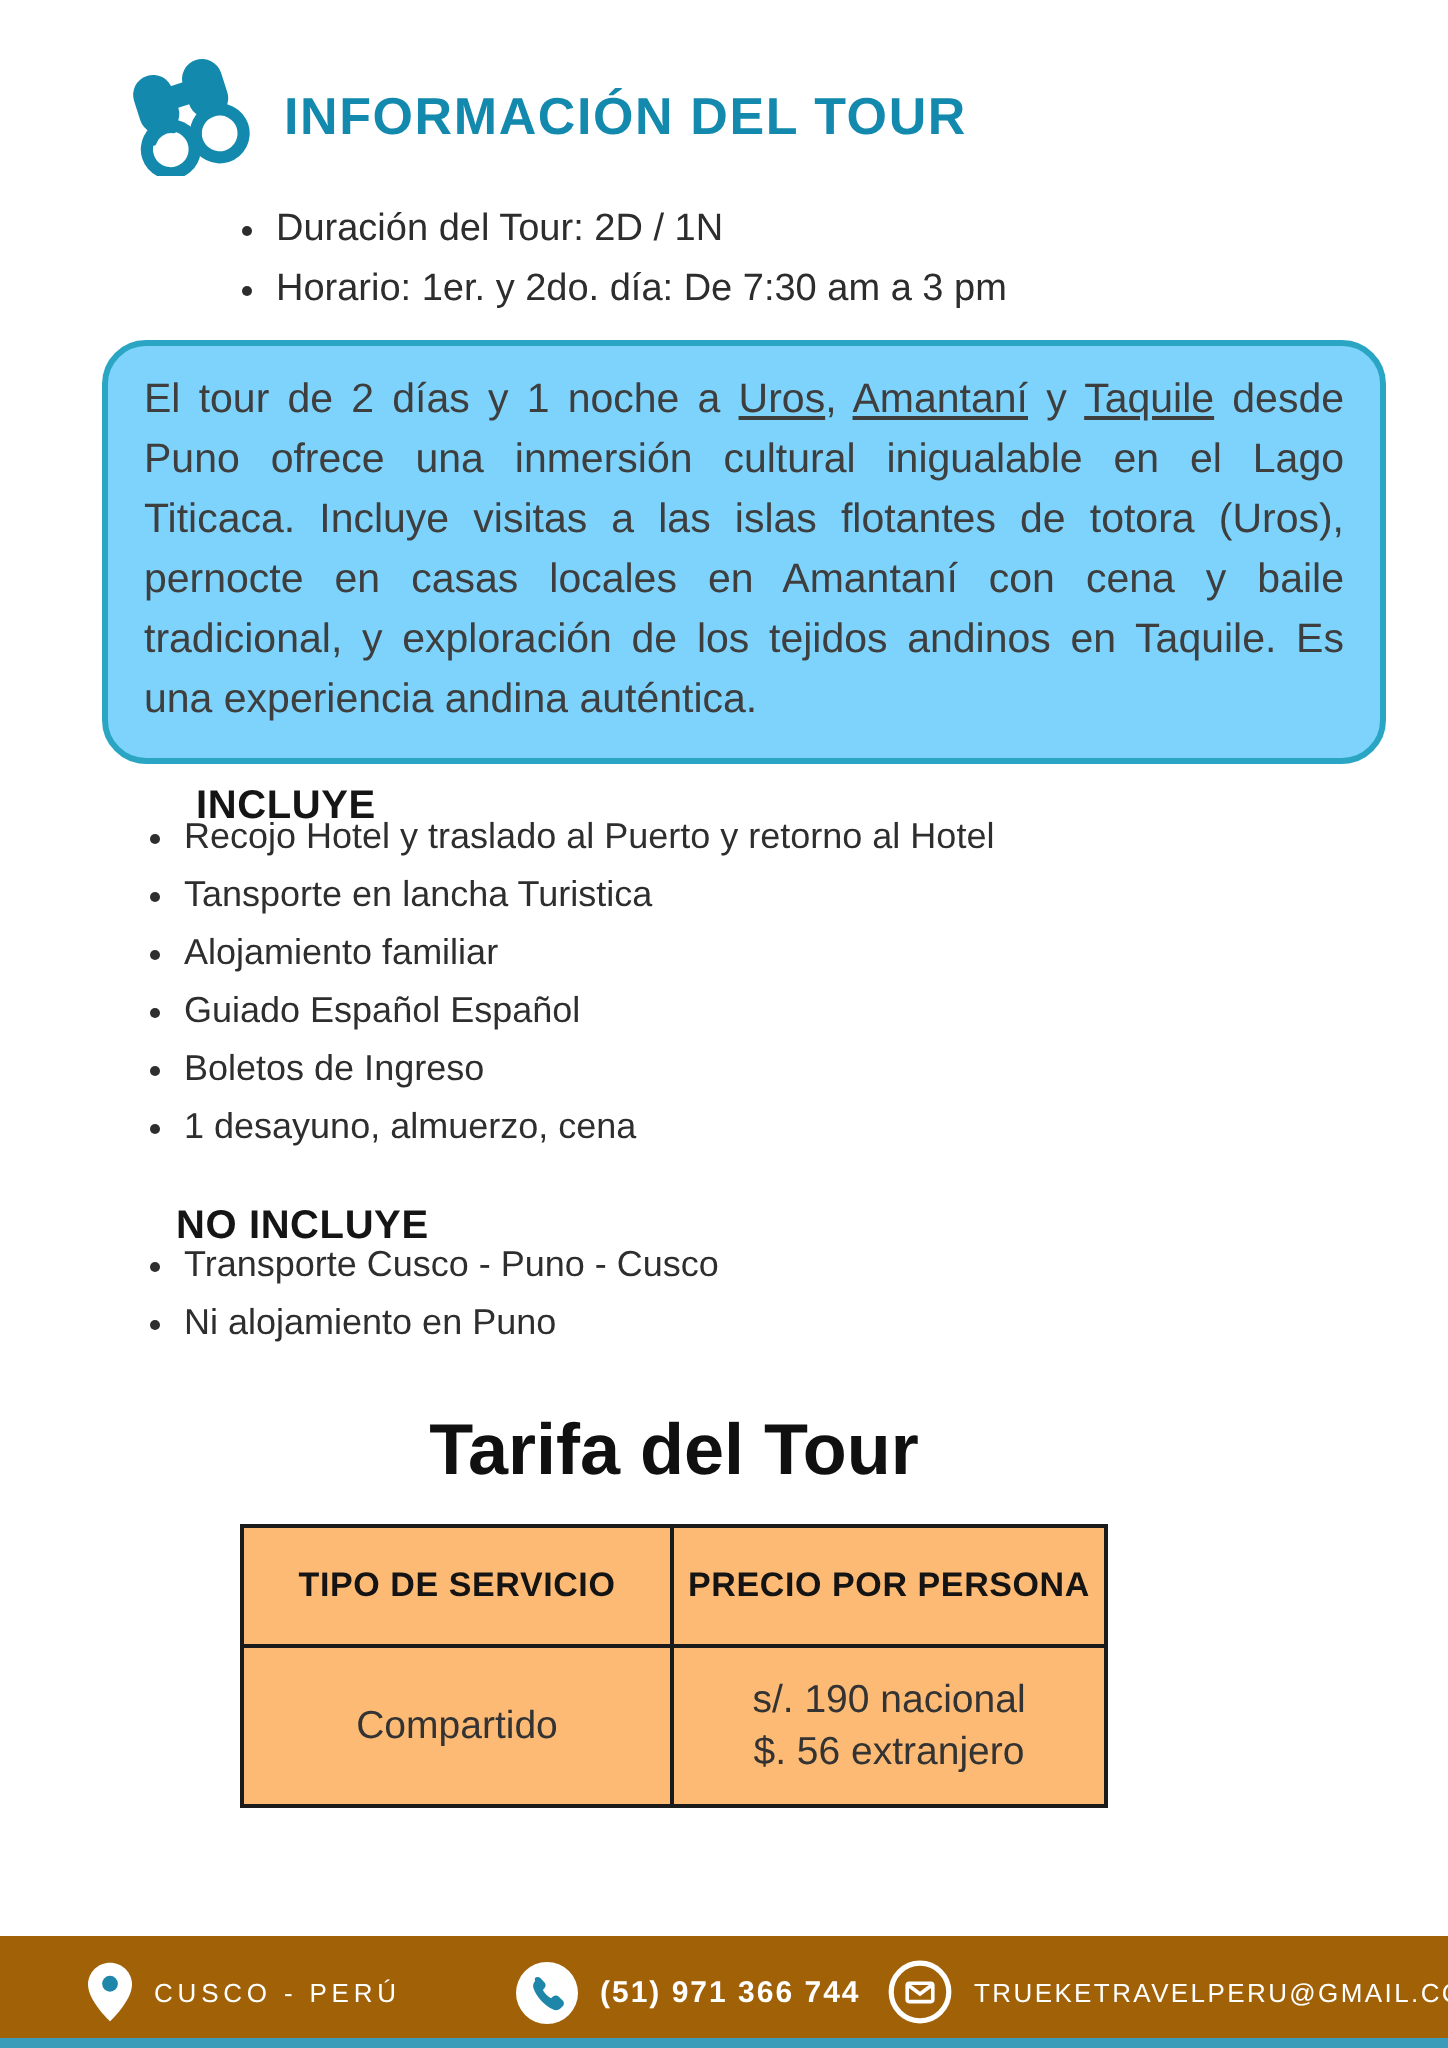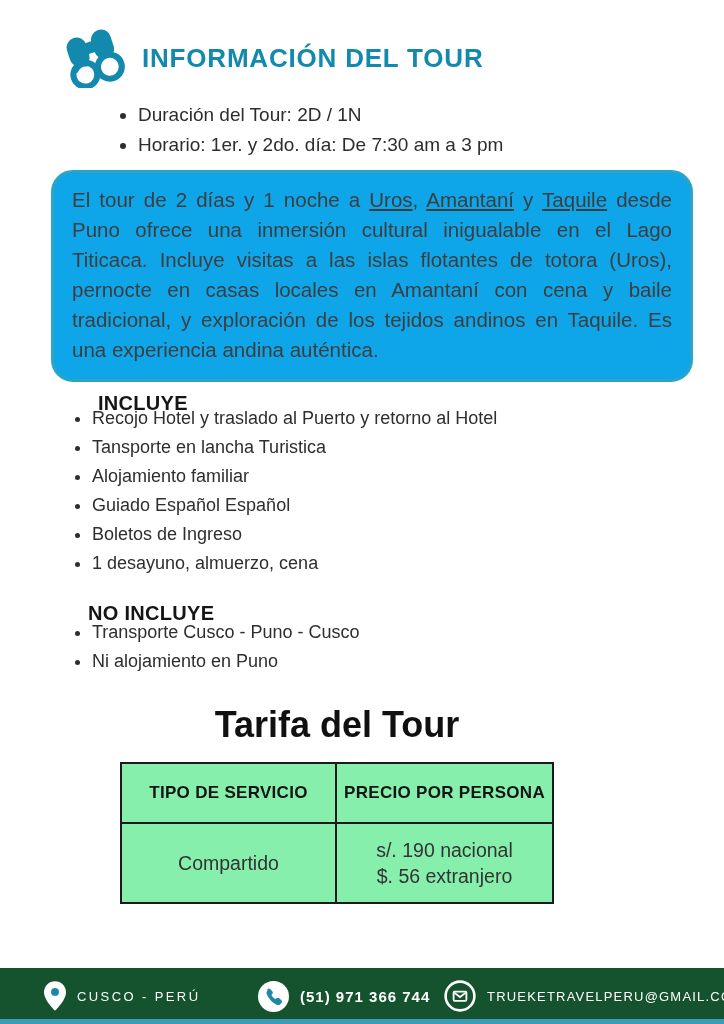--- a/index.html
+++ b/index.html
@@ -12,43 +12,43 @@
   
   .header{position:absolute;left:58px;top:28px;display:flex;align-items:center;gap:10px;}
   .header .icon{flex:0 0 auto;display:block;}
   .page-title{margin:0;font-size:26px;font-weight:800;color:#1389ad;letter-spacing:.8px;white-space:nowrap;}
   
   .quick-facts{position:absolute;left:102px;top:86px;margin:16px;padding-left:20px;
     font-size:19px;color:#2d2d2d;line-height:1.42;}
   .quick-facts li{margin-bottom:3px;}
   
   .desc-box{position:absolute;left:51px;top:170px;width:600px;padding:12px 18px 14px 18px;
-    border:3px solid #2aa6c4;border-radius:22px;background:#0ea5e9;}
+    border:3px solid #2aa6c4;border-radius:22px;background:#7dd3fc;}
   .desc-box p{margin:0;font-size:20.5px;line-height:30px;text-align:justify;color:#3e3e3e;}
   .u{text-decoration:underline;text-underline-offset:2px;}
   
   .sec-heading{position:absolute;margin:12px;font-size:20px;font-weight:800;color:#151515;letter-spacing:.3px;}
   .inc-heading{left:86px;top:380px;}
   .exc-heading{left:76px;top:590px;}
   .sec-list{position:absolute;margin:0;padding-left:20px;font-size:18px;color:#2e2e2e;line-height:1.36;}
   .inc-list{left:72px;top:406px;}
   .inc-list li{margin-bottom:4.5px;}
   .exc-list{left:72px;top:620px;}
   .exc-list li{margin-bottom:5px;}
   
   .tarifa-heading{position:absolute;left:120px;top:704px;width:434px;margin:0;
     text-align:center;font-size:36px;font-weight:800;color:#101010;}
   .tariff-table{position:absolute;left:120px;top:762px;width:434px;border-collapse:collapse;table-layout:fixed;}
-  .tariff-table th,.tariff-table td{border:2.5px solid #1b1b1b;text-align:center;vertical-align:middle;background:#86efac;}
+  .tariff-table th,.tariff-table td{border:2.5px solid #1b1b1b;text-align:center;vertical-align:middle;background:#fdba74;}
   .tariff-table th{height:56px;font-size:17px;font-weight:800;color:#141414;letter-spacing:.3px;}
   .tariff-table td{height:76px;font-size:19.5px;color:#333333;}
   .tariff-table col.c1{width:215px;}
   .price-line{line-height:26px;}
   
-  .footer{position:absolute;left:0;top:968px;width:724px;height:56px;background:#14532d;}
+  .footer{position:absolute;left:0;top:968px;width:724px;height:56px;background:#a16207;}
   .footer .edge-strip{position:absolute;left:0;bottom:0;width:100%;height:5px;background:#3a9cb8;}
   .fgroup{position:absolute;top:6px;height:44px;display:flex;align-items:center;gap:11px;color:#ffffff;}
   .fgroup .flabel{white-space:nowrap;}
   .fg-location{left:44px;}
   .fg-location .flabel{font-size:13px;letter-spacing:2.4px;}
   .fg-phone{left:258px;}
   .fg-phone .flabel{font-size:15px;letter-spacing:1px;font-weight:600;}
   .fg-email{left:444px;}
   .fg-email .flabel{font-size:13px;letter-spacing:1.2px;}
 </style>

